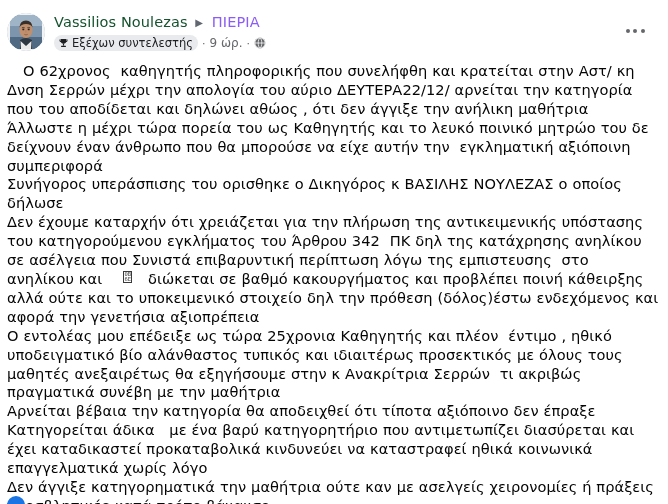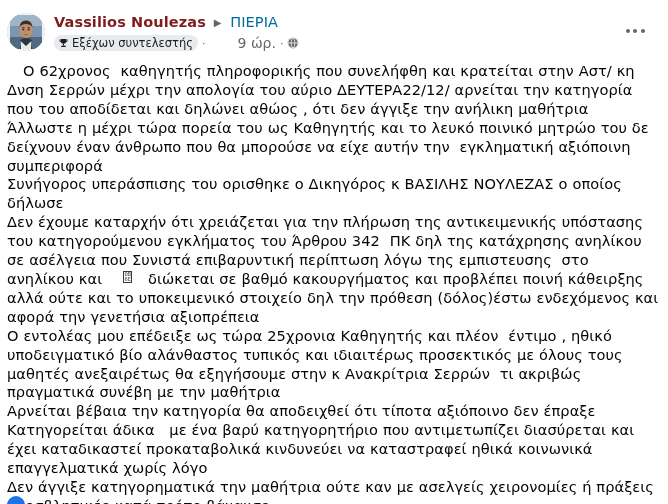--- a/index.html
+++ b/index.html
@@ -53,32 +53,32 @@
   }
 
   .byline {
     font-size: 14.5px;
     line-height: 17px;
     color: #050505;
     white-space: nowrap;
     letter-spacing: 0.1px;
   }
   .author-name {
-    font-weight: bold;
-    color: #7f1d1d;
+    font-weight: normal;
+    color: #14532d;
   }
   .to-arrow {
     display: inline-block;
     margin: 0 4px 0 3px;
     color: #606770;
     font-size: 10px;
     transform: translateY(-1px);
   }
   .group-name {
-    color: #0369a1;
+    color: #8b5cf6;
   }
 
   .subline {
     display: flex;
     align-items: center;
     margin-top: 3px;
     font-size: 12px;
     line-height: 15px;
     color: #65676b;
     white-space: nowrap;
@@ -100,21 +100,21 @@
     align-items: center;
   }
   .badge .trophy-icon svg { display: block; }
   .badge-label { color: #1c1e21; }
 
   .dot-sep {
     margin: 0 4px;
     color: #65676b;
     font-size: 11px;
   }
-  .time-text { color: #65676b; font-size: 14px; margin-left: 28px; }
+  .time-text { color: #65676b; font-size: 12px; }
 
   .globe-icon {
     display: inline-flex;
     align-items: center;
   }
   .globe-icon svg { display: block; }
 
   .overflow-menu {
     position: absolute;
     top: 22px;

